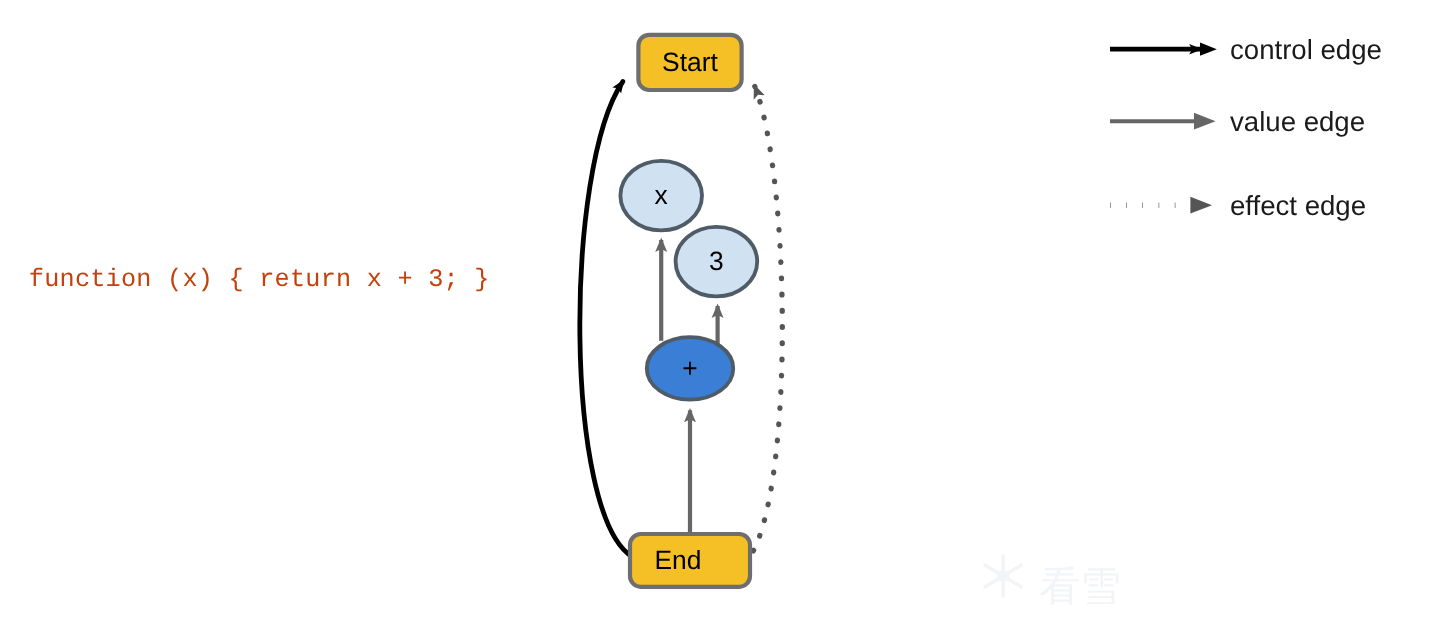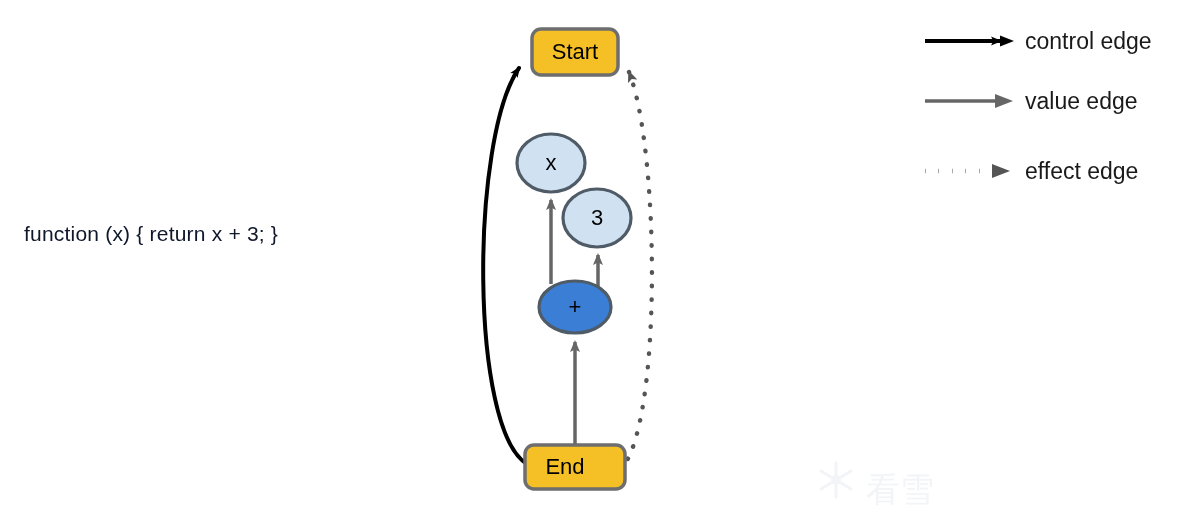--- a/index.html
+++ b/index.html
@@ -24,23 +24,23 @@
   svg.layer {
     position: absolute;
     left: 0; top: 0;
     width: 1200px;
     height: 529px;
   }
   .code-caption {
     position: absolute;
     left: 24px;
     top: 222px;
-    font-family: Liberation Sans, sans-serif;
+    font-family: Liberation Mono, monospace;
     font-size: 21px;
-    color: #0f172a;
+    color: #c2410c;
     white-space: nowrap;
     letter-spacing: 0.2px;
   }
   .legend-label {
     font-family: "Liberation Sans", sans-serif;
     font-size: 23px;
     fill: #1a1a1a;
   }
   .node-text-dark {
     font-family: "Liberation Sans", sans-serif;

